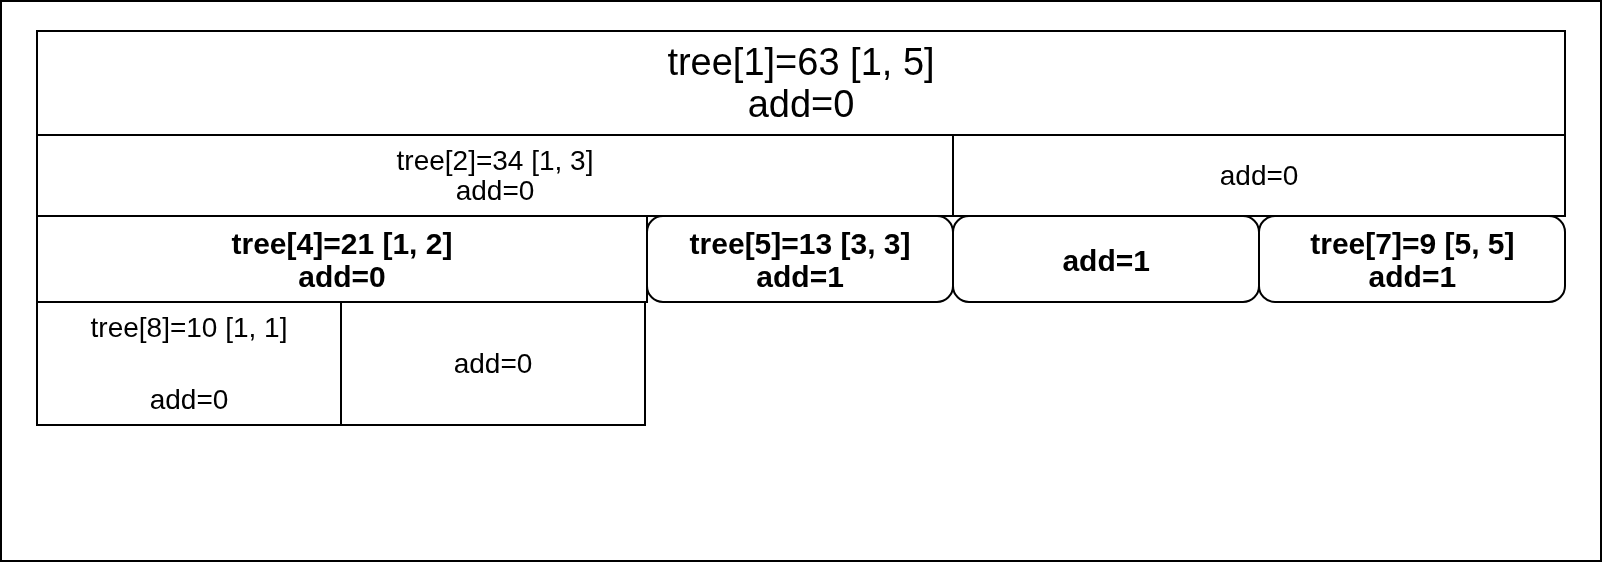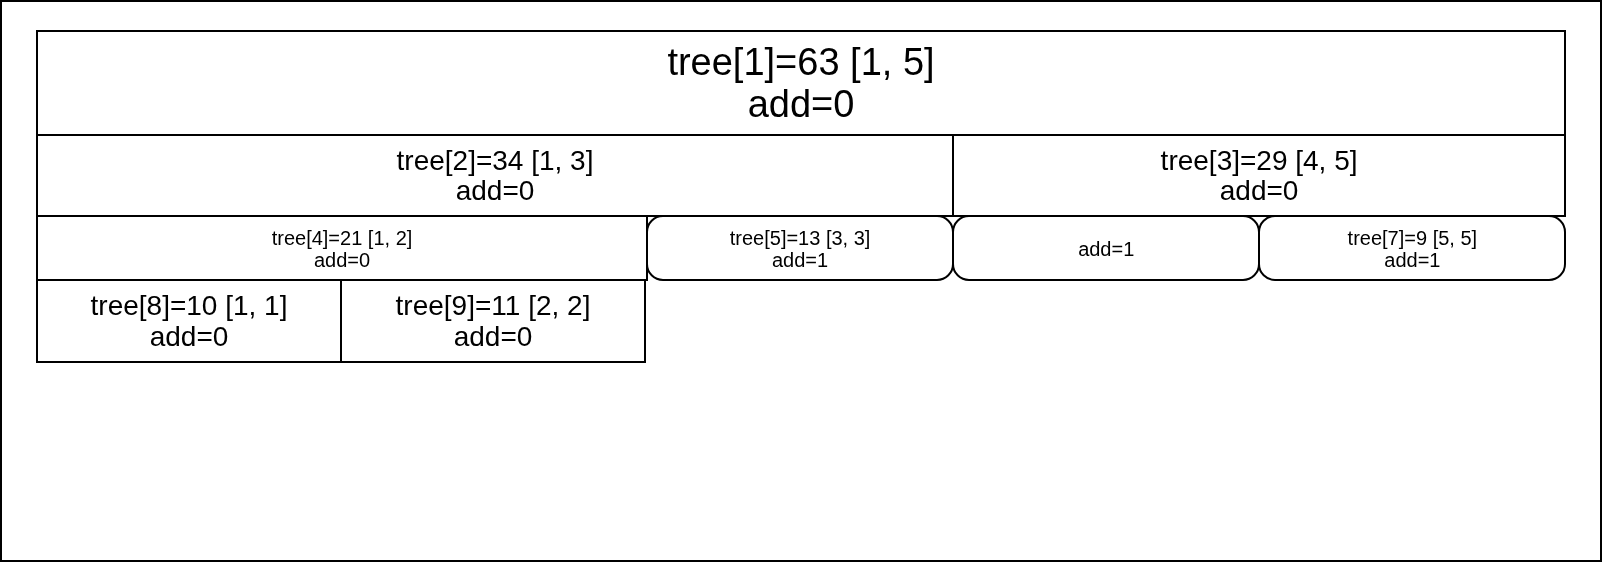--- a/index.html
+++ b/index.html
@@ -46,30 +46,30 @@
   }
   .title {
     white-space: nowrap;
   }
   .sub {
     white-space: nowrap;
   }
   
   .lvl0 .title, .lvl0 .sub { font-size: 38px; }
   .lvl1 .title, .lvl1 .sub { font-size: 28px; }
-  .lvl2 .title, .lvl2 .sub { font-size: 20px; }
+  .lvl2 .title, .lvl2 .sub { font-size: 30px; font-weight: bold; }
   .lvl3 .title, .lvl3 .sub { font-size: 28px; }
 
   
   .w5 { flex: 0 0 100%; }
   .w3 { flex: 0 0 60%; }
   .w2l { flex: 0 0 40%; }      
   .w2r { flex: 0 0 40.14%; }   
   .w1a { flex: 0 0 20.14%; border-radius: 17px; }   
-  .w1h { flex: 0 0 50%; }      
+  .w1h { flex: 0 0 50%; gap: 41px; }      
 
   .row4-wrap {
     display: flex;
     width: 100%;
   }
 </style>
 </head>
 <body>
 
 <div class="outer-frame">
@@ -81,21 +81,20 @@
         <div class="sub">add=0</div>
       </div>
     </div>
 
     <div class="row lvl1">
       <div class="node w3">
         <div class="title">tree[2]=34 [1, 3]</div>
         <div class="sub">add=0</div>
       </div>
       <div class="node w2r">
-        <div class="title">tree[3]=29 [4, 5]</div>
         <div class="sub">add=0</div>
       </div>
     </div>
 
     <div class="row lvl2">
       <div class="node w2l">
         <div class="title">tree[4]=21 [1, 2]</div>
         <div class="sub">add=0</div>
       </div>
       <div class="node w1a">
@@ -111,20 +110,19 @@
       </div>
     </div>
 
     <div class="row lvl3">
       <div class="row4-wrap w2l">
         <div class="node w1h">
           <div class="title">tree[8]=10 [1, 1]</div>
           <div class="sub">add=0</div>
         </div>
         <div class="node w1h">
-          <div class="title">tree[9]=11 [2, 2]</div>
           <div class="sub">add=0</div>
         </div>
       </div>
     </div>
 
   </div>
 </div>
 
 </body></html>

